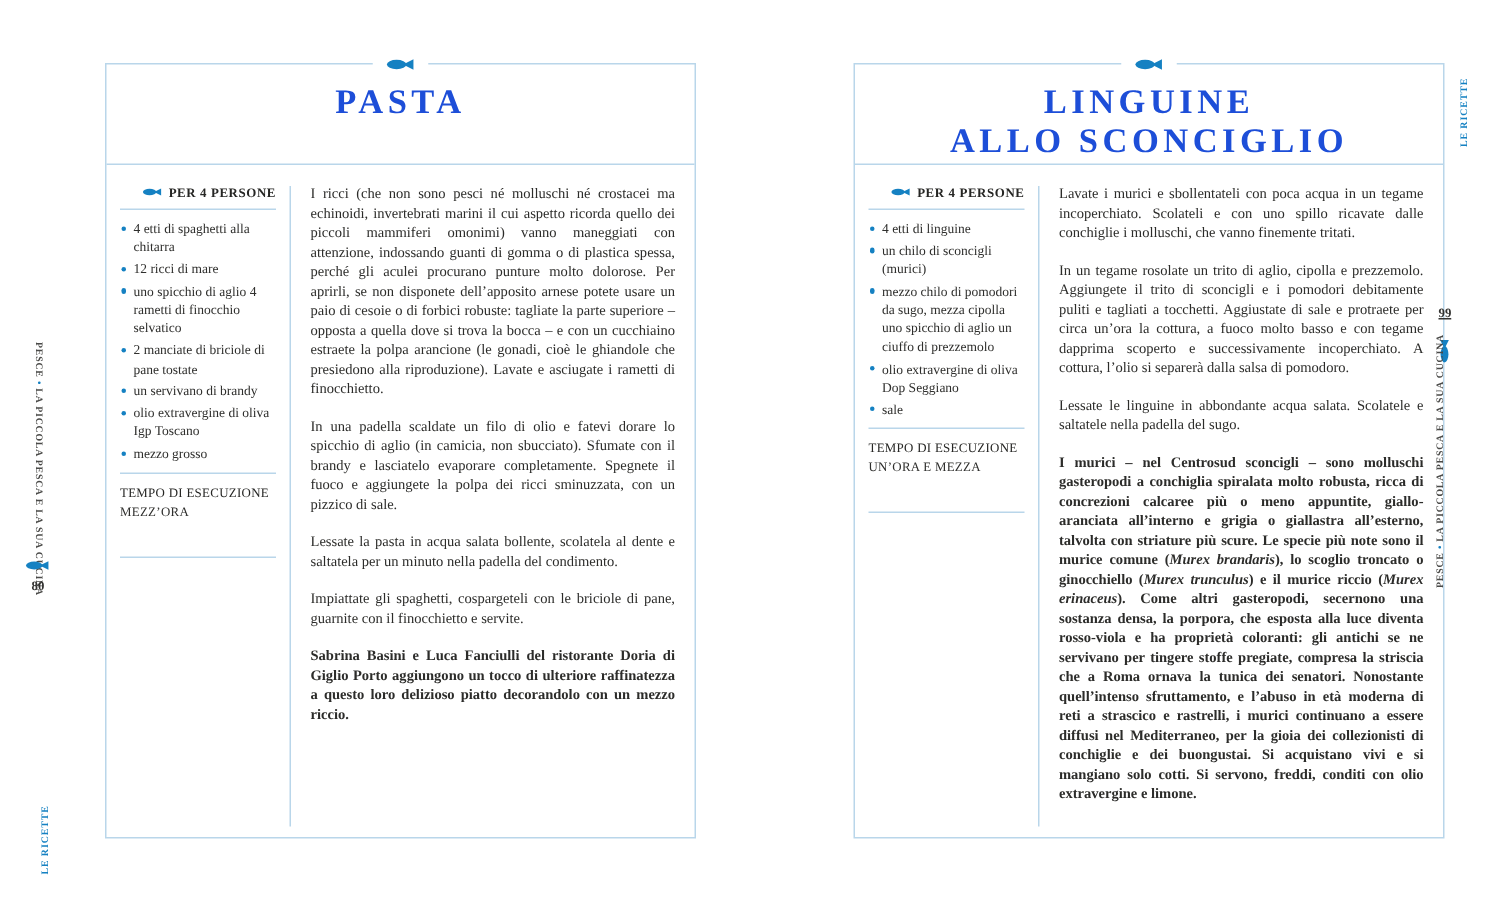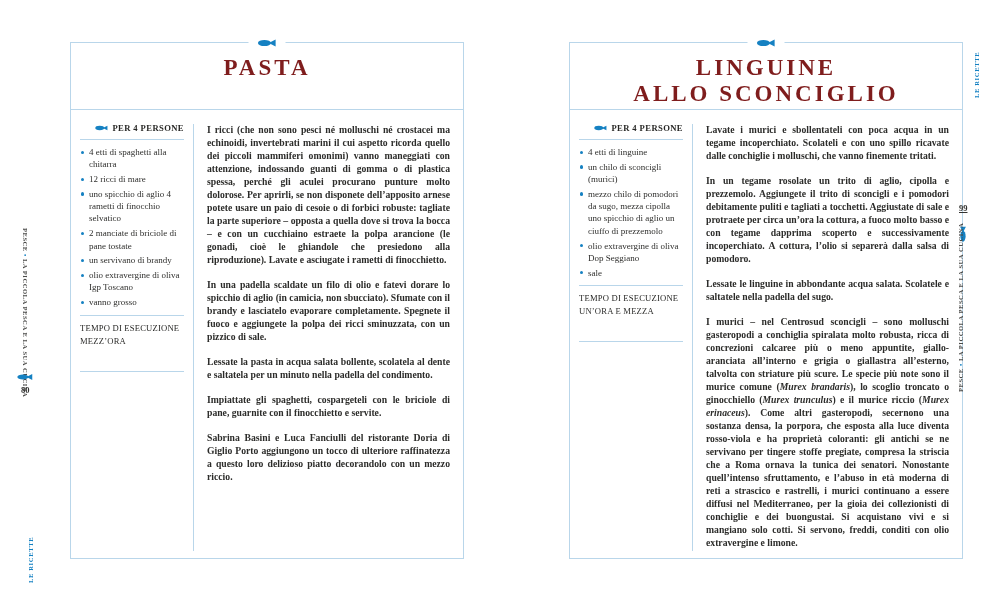--- a/index.html
+++ b/index.html
@@ -9,40 +9,40 @@
   
   .page{position:absolute;top:42px;width:392px;height:515px;border:1px solid #b9d6ea;background:#fff;}
   #page-left{left:70px;}
   #page-right{left:569px;}
 
   .fish-top{position:absolute;top:0;left:50%;transform:translate(-50%,-50%);
             background:#fff;padding:0 9px;line-height:0;}
   .fish{fill:#1581c2;}
 
   .title{height:67px;border-bottom:1px solid #b9d6ea;text-align:center;padding-top:12px;box-sizing:border-box;}
-  .title .line{font-size:23px;font-weight:700;letter-spacing:3px;color:#7f1d1d;line-height:26px;}
+  .title .line{font-size:23px;font-weight:700;letter-spacing:3px;color:#1d4ed8;line-height:26px;}
 
   .cols{position:relative;display:flex;height:446px;}
   .divider{position:absolute;left:122px;top:14px;bottom:5px;width:1px;background:#b9d6ea;}
 
   
   .ing{width:122px;box-sizing:border-box;padding:13px 9px 0 9px;flex:none;}
   .serves{display:flex;align-items:center;gap:4px;font-size:8.6px;font-weight:700;
           letter-spacing:.4px;color:#262624;justify-content:flex-end;}
   .rule{height:1px;background:#b9d6ea;margin:6px 0;}
   ul.ing-list{list-style:none;margin:3px 0 0;padding:0;font-size:9px;line-height:12.3px;color:#2f2f2d;}
   ul.ing-list li{position:relative;padding-left:9px;margin-bottom:2.5px;}
   ul.ing-list li::before{content:"";position:absolute;left:1px;top:4.6px;width:3.2px;height:3.2px;
           border-radius:50%;background:#1581c2;}
   .time-label{font-size:8.6px;font-weight:400;color:#262624;letter-spacing:.2px;margin-top:7px;}
   .time-value{font-size:8.6px;color:#2f2f2d;letter-spacing:.2px;margin:3px 0 25px;}
 
   
   .bodycol{flex:1;box-sizing:border-box;padding:13px 13px 0 14px;}
-  .bodycol p{margin:0 0 12px;font-size:9.7px;line-height:13px;text-align:justify;color:#2c2c2a;font-weight:bold;}
+  .bodycol p{margin:0 0 12px;font-size:9.7px;line-height:13px;text-align:justify;color:#2c2c2a;}
   .note{color:#1581c2;font-weight:700;}
   .note i{font-style:italic;}
 
   
   .vert-down{writing-mode:vertical-rl;}
   .vert-up{writing-mode:vertical-rl;transform:rotate(180deg);}
   .series{position:absolute;font-size:6.6px;font-weight:700;letter-spacing:.5px;color:#4a4a48;white-space:nowrap;}
   .series .sep{color:#1581c2;}
   .pagenum{position:absolute;font-size:8.5px;font-weight:700;color:#333331;}
   .spine-fish{position:absolute;line-height:0;}
@@ -74,21 +74,21 @@
         </div>
         <div class="rule"></div>
         <ul class="ing-list">
 
         <li>4 etti di spaghetti alla chitarra</li>
             <li>12 ricci di mare</li>
             <li>uno spicchio di aglio 4 rametti di finocchio selvatico</li>
             <li>2 manciate di briciole di pane tostate</li>
             <li>un servivano di brandy</li>
             <li>olio extravergine di oliva Igp Toscano</li>
-            <li>vanno grosso</li>
+            <li>mezzo grosso</li>
           </ul>
         <div class="rule"></div>
         <div class="time-label">TEMPO DI ESECUZIONE</div>
         <div class="time-value">MEZZ’ORA</div>
         <div class="rule"></div>
       </aside>
       <div class="divider"></div>
       <article class="bodycol">
         <div>
 

